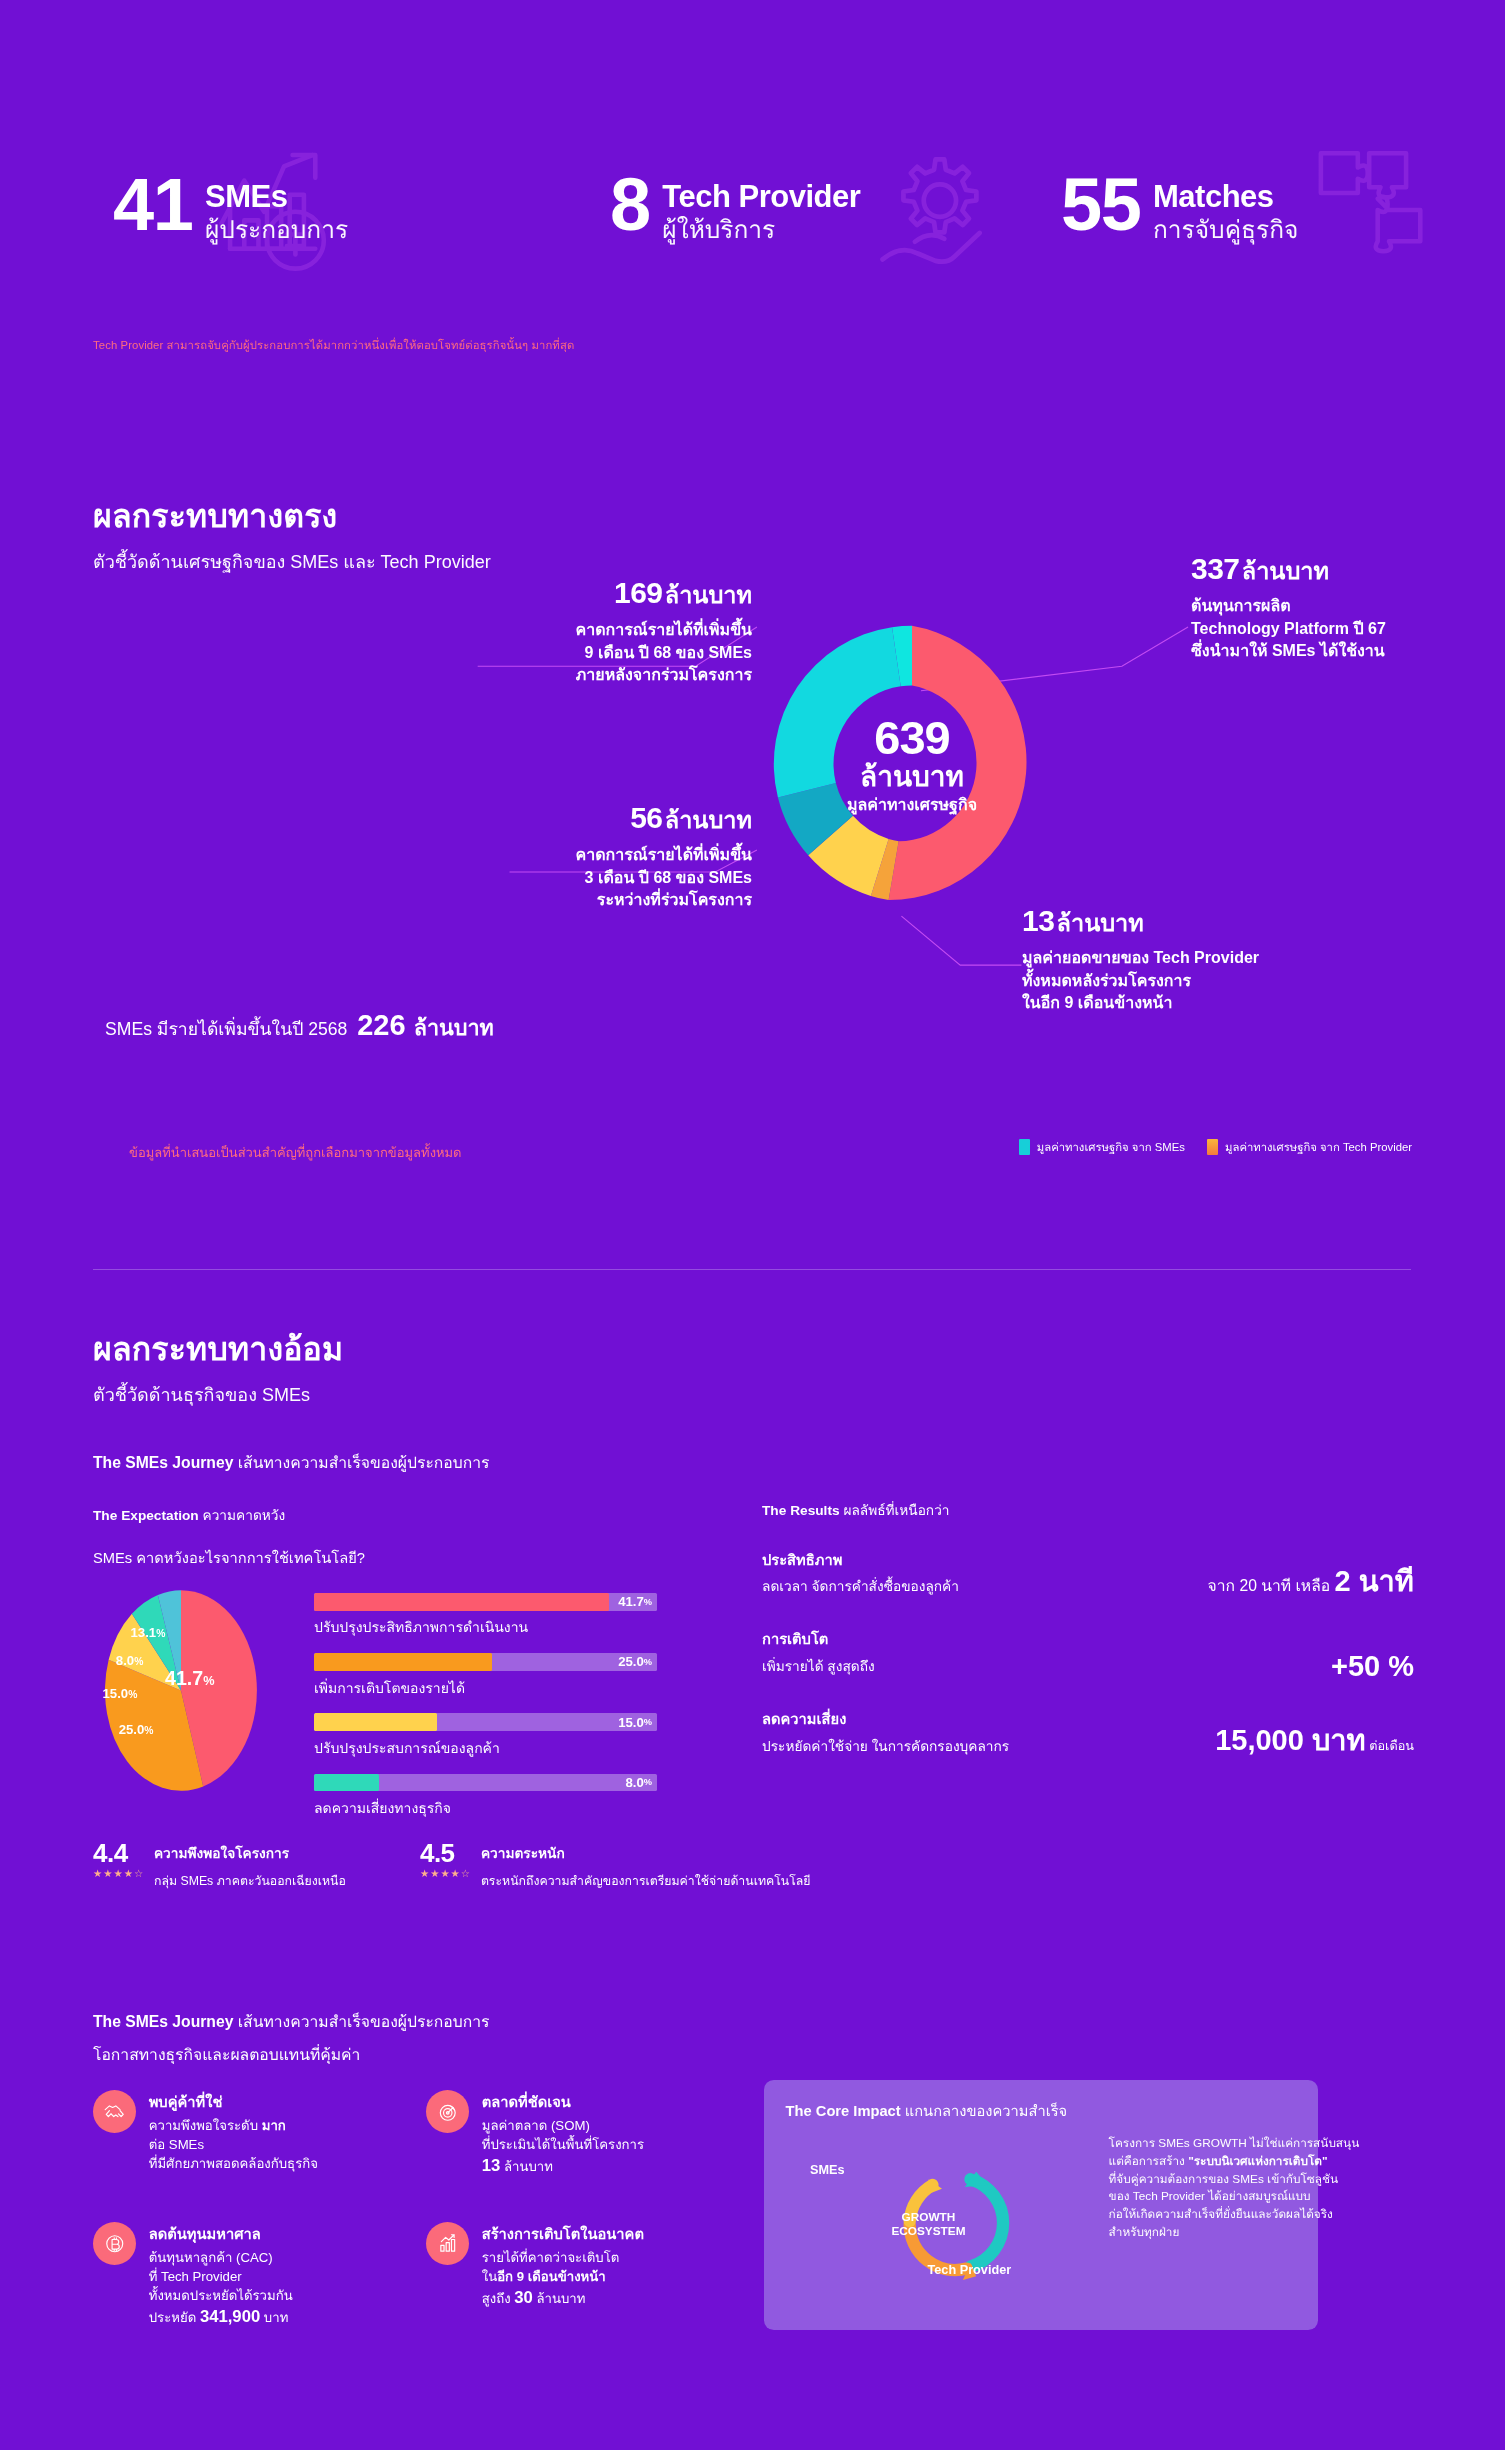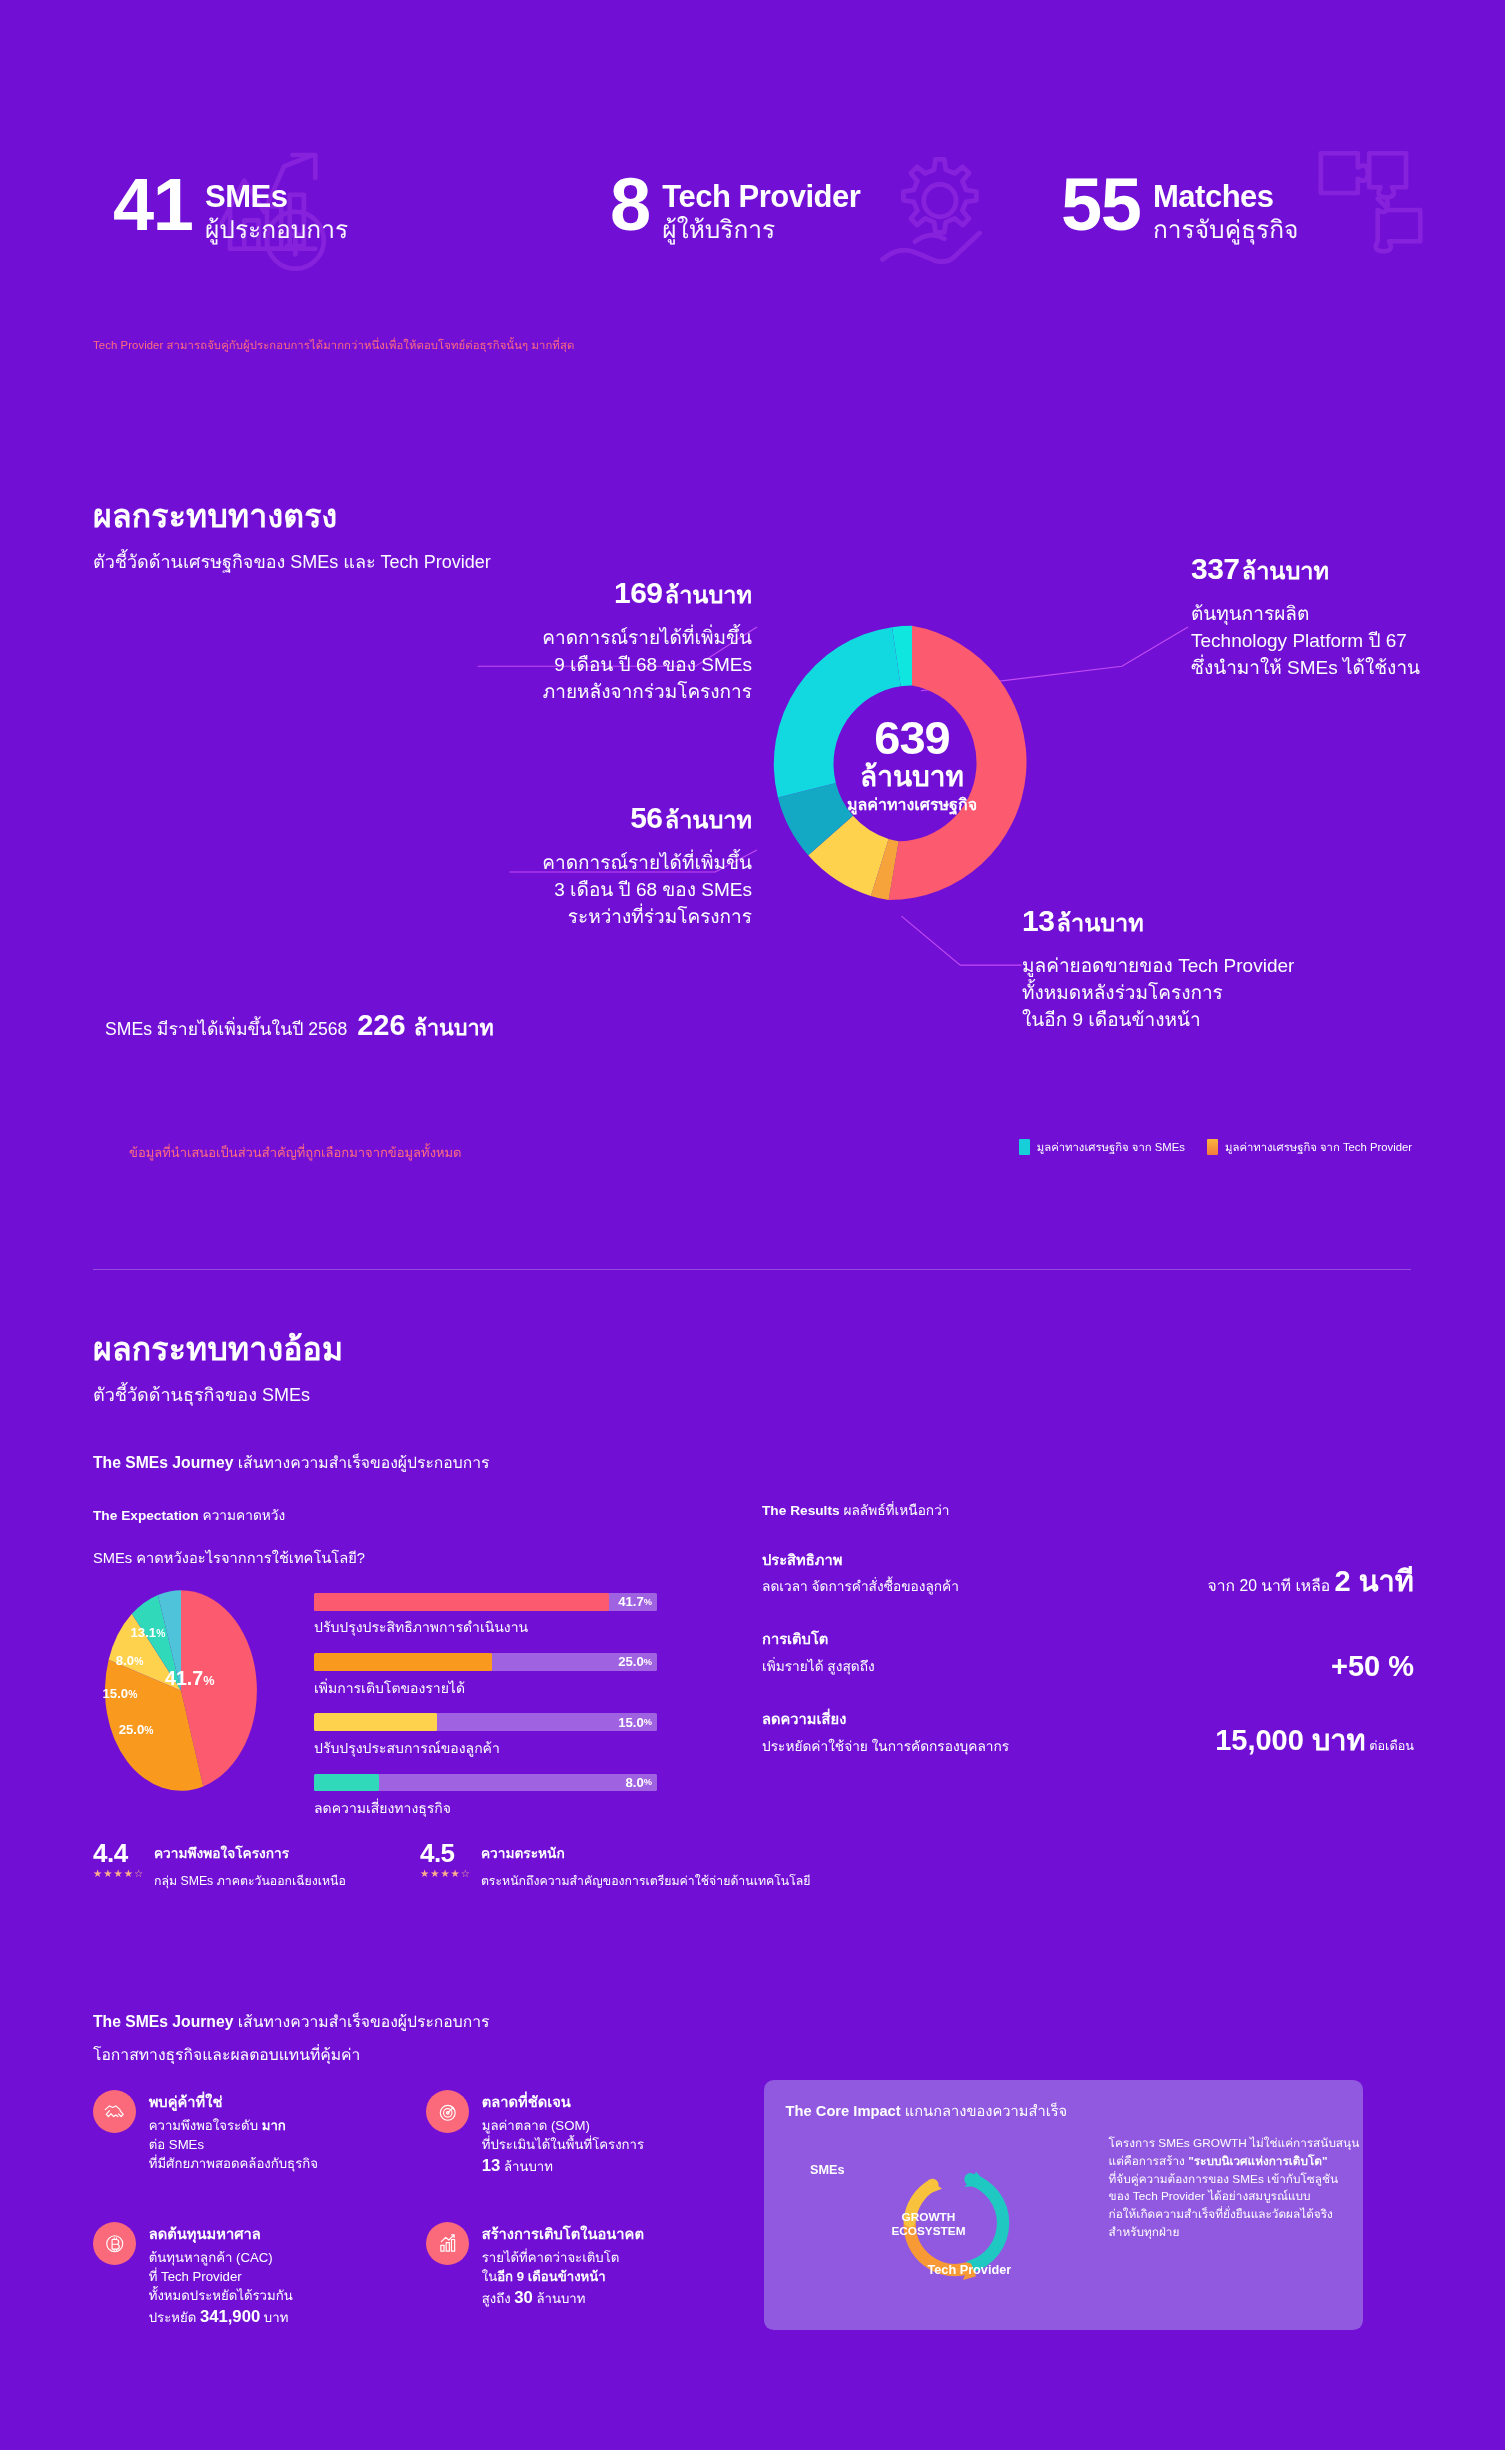--- a/index.html
+++ b/index.html
@@ -37,21 +37,21 @@
 
   
   .sec1 { position: absolute; left: 0; top: 480px; width: 1505px; }
   .sec-title { font-size: 32px; font-weight: 700; letter-spacing: 0.2px; }
   .sec-sub { font-size: 18px; font-weight: 400; margin-top: 5.9px; opacity: .98; }
   .sec1 .head { position: absolute; left: 93px; top: 9.8px; }
 
   .callout .amount { font-weight: 700; line-height: 1.0; white-space: nowrap; }
   .callout .amount .n { font-size: 30px; letter-spacing: -0.5px; }
   .callout .amount .u { font-size: 23.5px; }
-  .callout .body { font-size: 19px; line-height: 1.42; margin-top: 17px; font-weight: 400; }
+  .callout .body { font-size: 16px; line-height: 1.42; margin-top: 11px; font-weight: 700; }
 
   .c169 { position: absolute; left: 478px; top: 98px; width: 274px; text-align: right; }
   .c56  { position: absolute; left: 500px; top: 323px; width: 252px; text-align: right; }
   .c337 { position: absolute; left: 1191px; top: 74px; width: 255px; text-align: left; }
   .c13  { position: absolute; left: 1022px; top: 426px; width: 314px; text-align: left; }
 
   .donut-wrap { position: absolute; left: 755px; top: 127px; width: 314px; height: 314px; }
   .donut-center {
     position: absolute; left: 0; top: 0; width: 314px; height: 314px;
     display: flex; flex-direction: column; align-items: center; justify-content: center;
@@ -132,21 +132,21 @@
   .card .ct { font-size: 14.7px; font-weight: 700; }
   .card .cb { font-size: 13.2px; font-weight: 400; line-height: 1.45; margin-top: 2.9px; }
   .card .cb b { font-weight: 700; }
   .card .cb .bignum { font-size: 16.7px; font-weight: 700; }
   .card-1 { left: 0; top: 0; width: 304px; }
   .card-2 { left: 333px; top: 0; width: 304px; }
   .card-3 { left: 0; top: 132px; width: 304px; }
   .card-4 { left: 333px; top: 132px; width: 304px; }
 
   .core {
-    position: absolute; left: 764px; top: 2080px; width: 599px; height: 250px;
+    position: absolute; left: 764px; top: 2080px; width: 554px; height: 250px;
     background: #9159e0; border-radius: 9.8px; padding: 18.6px 21.6px;
   }
   .core-title { font-size: 14.7px; font-weight: 700; }
   .core-title span.norm { font-weight: 400; }
   .core-body { position: relative; margin-top: 10.8px; height: 191px; }
   .eco { position: absolute; left: 4.9px; top: 4.9px; width: 304px; height: 172px; }
   .eco .lbl-sme { position: absolute; left: 19.6px; top: 25.5px; font-size: 12.7px; font-weight: 700; }
   .eco .lbl-tp { position: absolute; left: 137px; top: 126px; font-size: 12.7px; font-weight: 700; }
   .eco .lbl-mid { position: absolute; left: 89px; top: 73px; width: 98px; text-align: center;
                   font-size: 11.8px; font-weight: 700; line-height: 1.2; }

